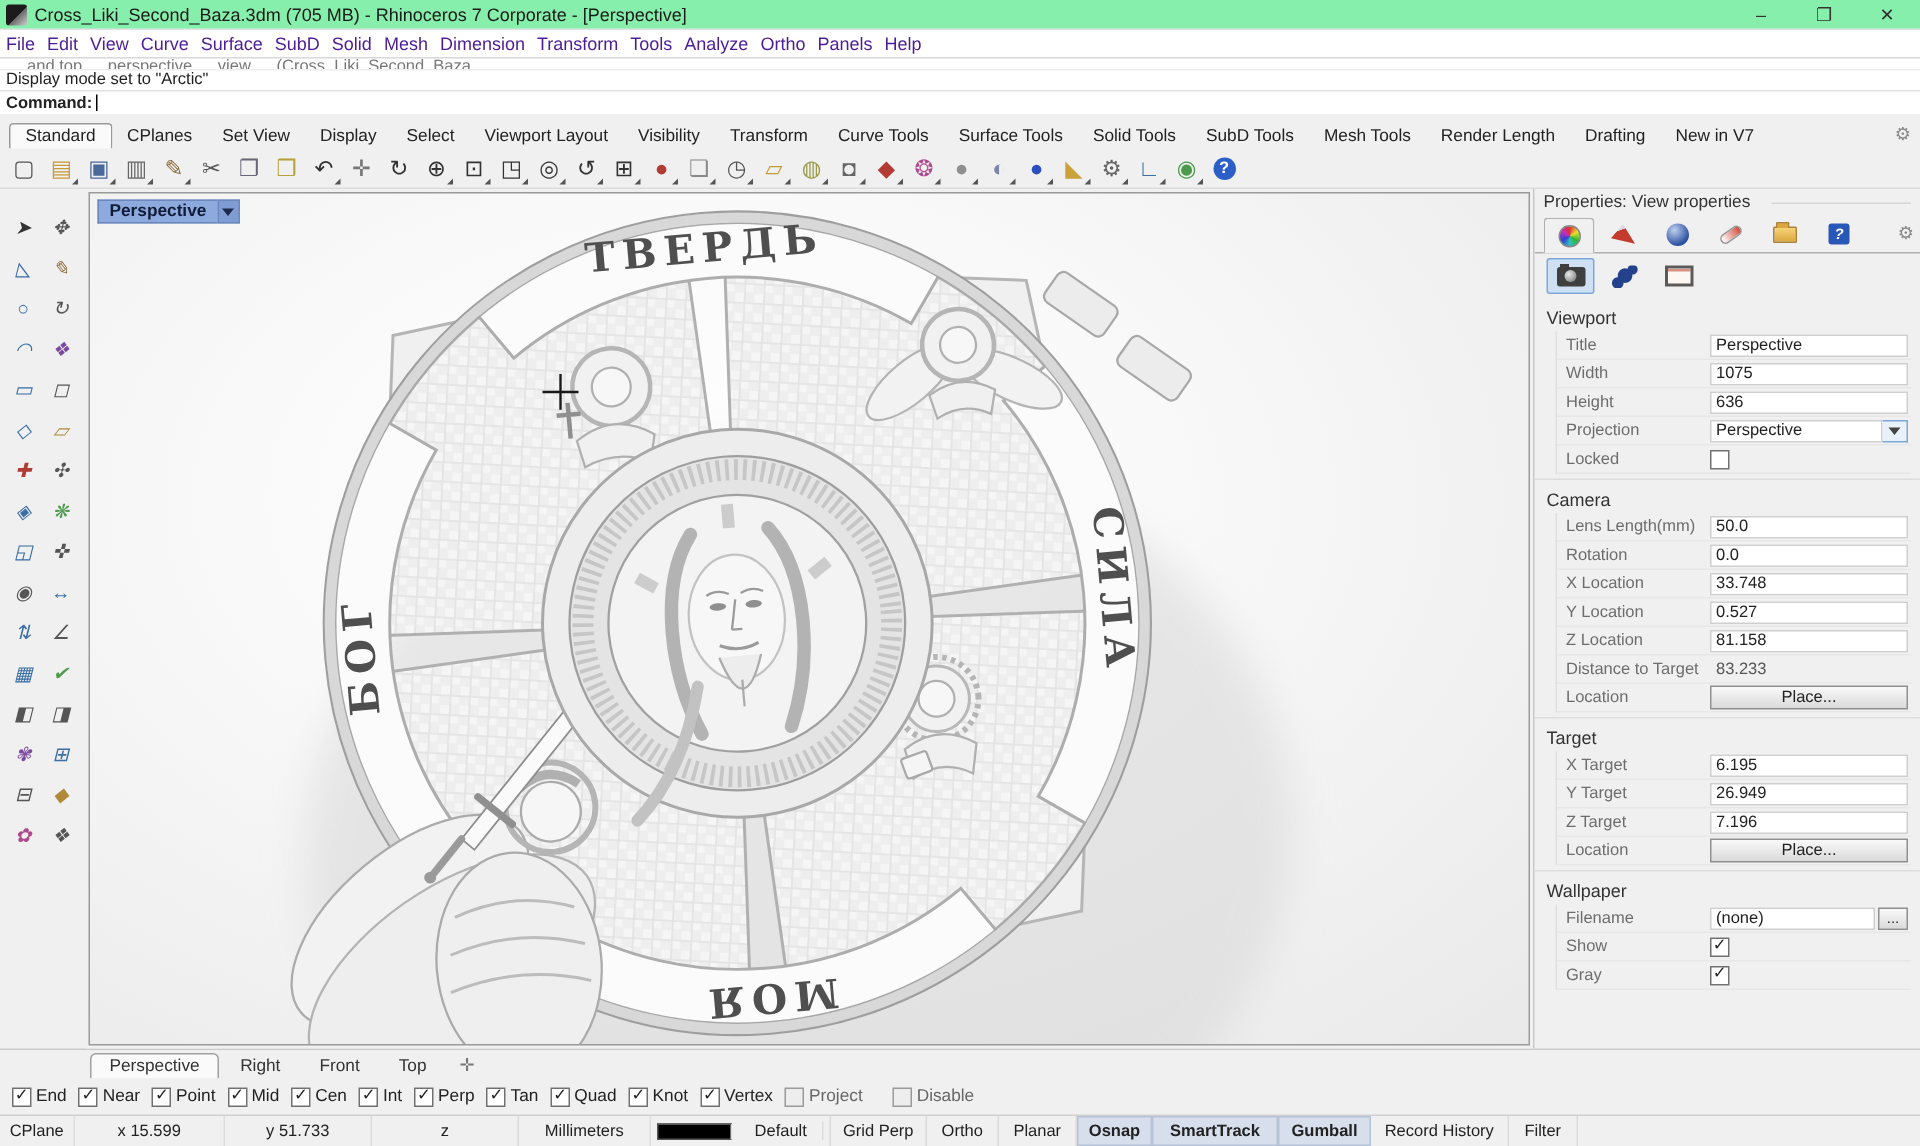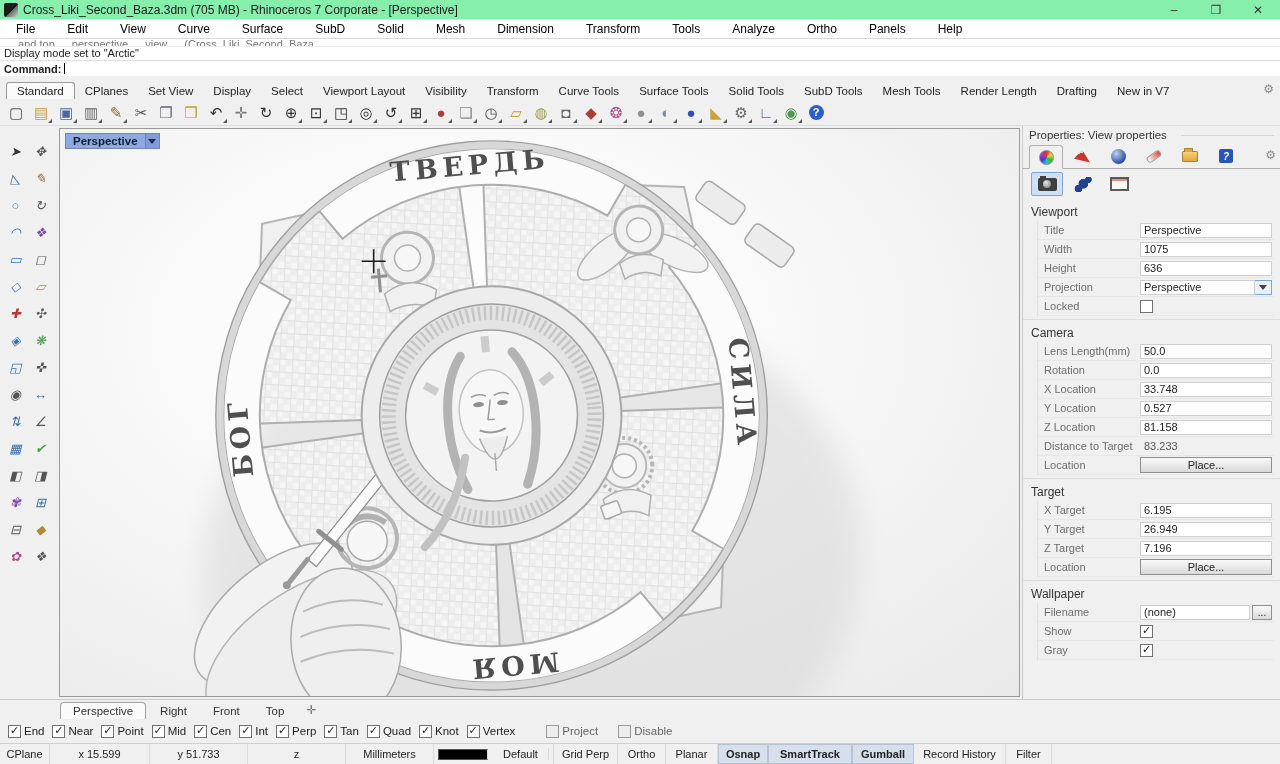--- a/index.html
+++ b/index.html
@@ -10,21 +10,21 @@
   .titlebar{height:20px;background:#86efac;display:flex;align-items:center;padding:0 4px;
             border-bottom:1px solid #e3e3e3;flex:0 0 auto}
   .appicon{width:14px;height:14px;margin-right:5px;border-radius:2px;
            background:linear-gradient(135deg,#1b1b1b 55%,#6a6a6a 56%,#cfcfcf);flex:0 0 auto}
   .wtitle{font-size:12px;color:#1a1a1a;white-space:nowrap}
   .wctrls{margin-left:auto;display:flex;gap:26px;padding-right:10px}
   .wbtn{font-size:12px;color:#333;width:16px;text-align:center;cursor:default}
   
   .menubar{height:18px;background:#fff;display:flex;align-items:center;flex:0 0 auto}
   .menu-items{display:flex}
-  .mi{padding:0 16px;font-size:12px;color:#000000}
+  .mi{padding:0 4px;font-size:12px;color:#4c1d95}
   
   .cmd{background:#fff;border-top:1px solid #d8d8d8;flex:0 0 auto}
   .cmd-hist1{height:8px;overflow:hidden;font-size:11px;color:#777;padding:0 4px;line-height:11px;
              border-bottom:1px solid #eee;white-space:nowrap}
   .cmd-hist2{height:13px;font-size:11px;color:#222;padding:0 4px;line-height:13px}
   .cmd-line{height:16px;border-top:1px solid #e0e0e0;display:flex;align-items:center;padding:0 4px}
   .cmd-prompt{font-weight:bold;font-size:11px}
   .caret{display:inline-block;width:1px;height:11px;background:#000;margin-left:3px}
   .gapstrip{height:4px;background:#f0f0f0;flex:0 0 auto}
   
@@ -782,21 +782,21 @@
     <label class="os" data-state="checked">
       <span class="cb" data-state="checked"></span>
       <span class="osl">Knot</span>
     </label>
 
     <label class="os" data-state="checked">
       <span class="cb" data-state="checked"></span>
       <span class="osl">Vertex</span>
     </label>
 
-    <label class="os" data-state="unchecked" style="margin-left:23px">
+    <label class="os" data-state="unchecked" style="margin-left:0">
       <span class="cb" data-state="unchecked"></span>
       <span class="osl">Project</span>
     </label>
 
     <label class="os" data-state="unchecked" style="margin-left:12px">
       <span class="cb" data-state="unchecked"></span>
       <span class="osl">Disable</span>
     </label>
   </div>
 

